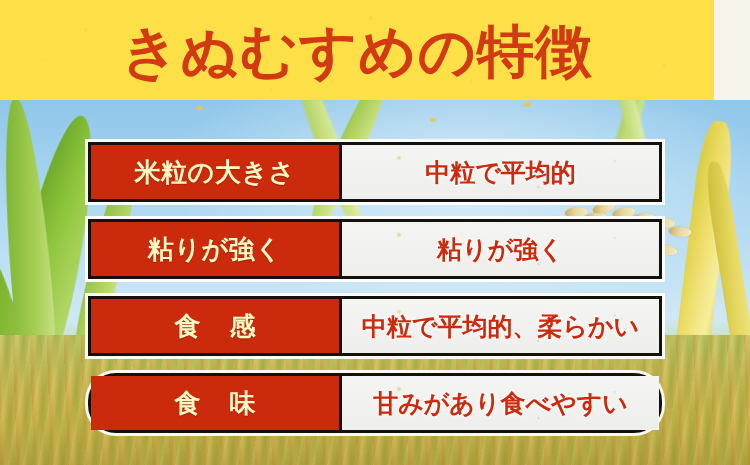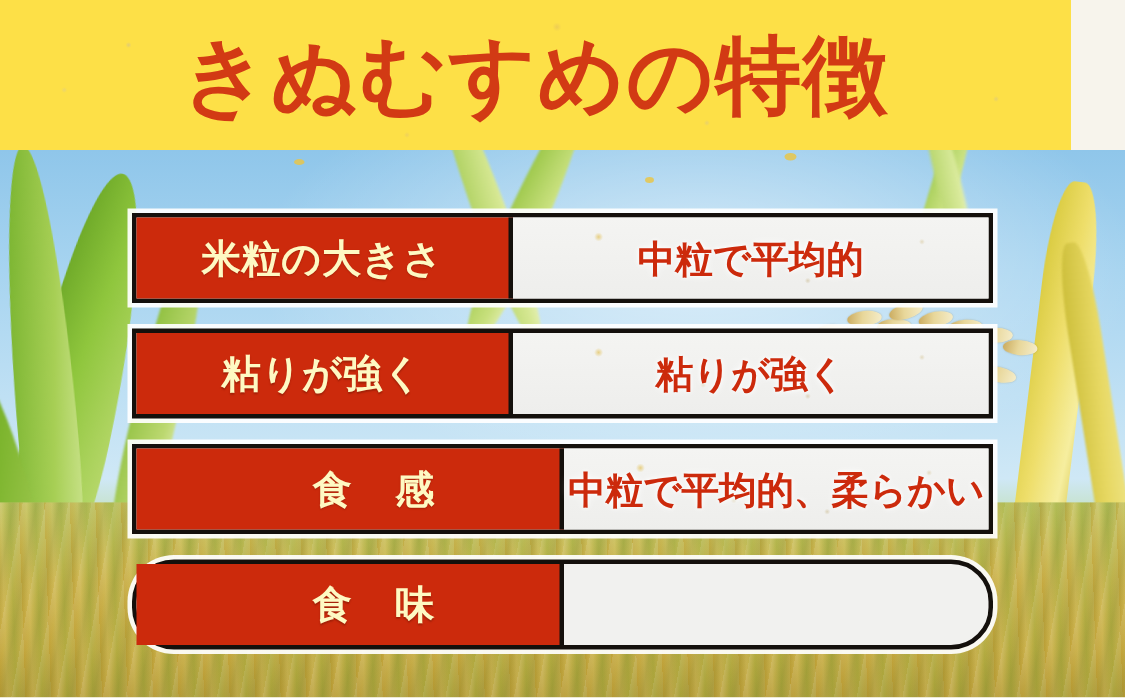--- a/index.html
+++ b/index.html
@@ -242,21 +242,21 @@
     color: #fef9c3;
     display: flex;
     align-items: center;
     justify-content: center;
     font-weight: 700;
     font-size: 26px;
     letter-spacing: 0.5px;
     border-right: 3px solid #14100c;
     text-shadow: 0 1px 1px rgba(90,16,0,0.35);
   }
-  .cell-label.spaced { letter-spacing: 10px; text-indent: 10px; padding-left: 34px; }
+  .cell-label.spaced { letter-spacing: 10px; text-indent: 10px; }
 
   .cell-value {
     flex: 1 1 auto;
     position: relative;
     background:
       radial-gradient(circle 3px at 18% 24%, rgba(228,196,96,0.75) 0%, rgba(228,196,96,0) 100%),
       radial-gradient(circle 2px at 62% 78%, rgba(205,190,150,0.6) 0%, rgba(205,190,150,0) 100%),
       radial-gradient(circle 2px at 86% 30%, rgba(214,198,152,0.55) 0%, rgba(214,198,152,0) 100%),
       radial-gradient(circle 2px at 40% 64%, rgba(214,198,152,0.5) 0%, rgba(214,198,152,0) 100%),
       linear-gradient(to bottom, #f4f4f2 0%, #eeeeec 100%);
@@ -353,16 +353,17 @@
       <div class="cell-value">粘りが強く</div>
     </div>
 
     <div class="row">
       <div class="cell-label spaced">食 感</div>
       <div class="cell-value">中粒で平均的、柔らかい</div>
     </div>
 
     <div class="row">
       <div class="cell-label spaced">食 味</div>
+      <div class="cell-value">甘みがあり食べやすい</div>
     </div>
 
   </div>
 </div>
 
 </body></html>

